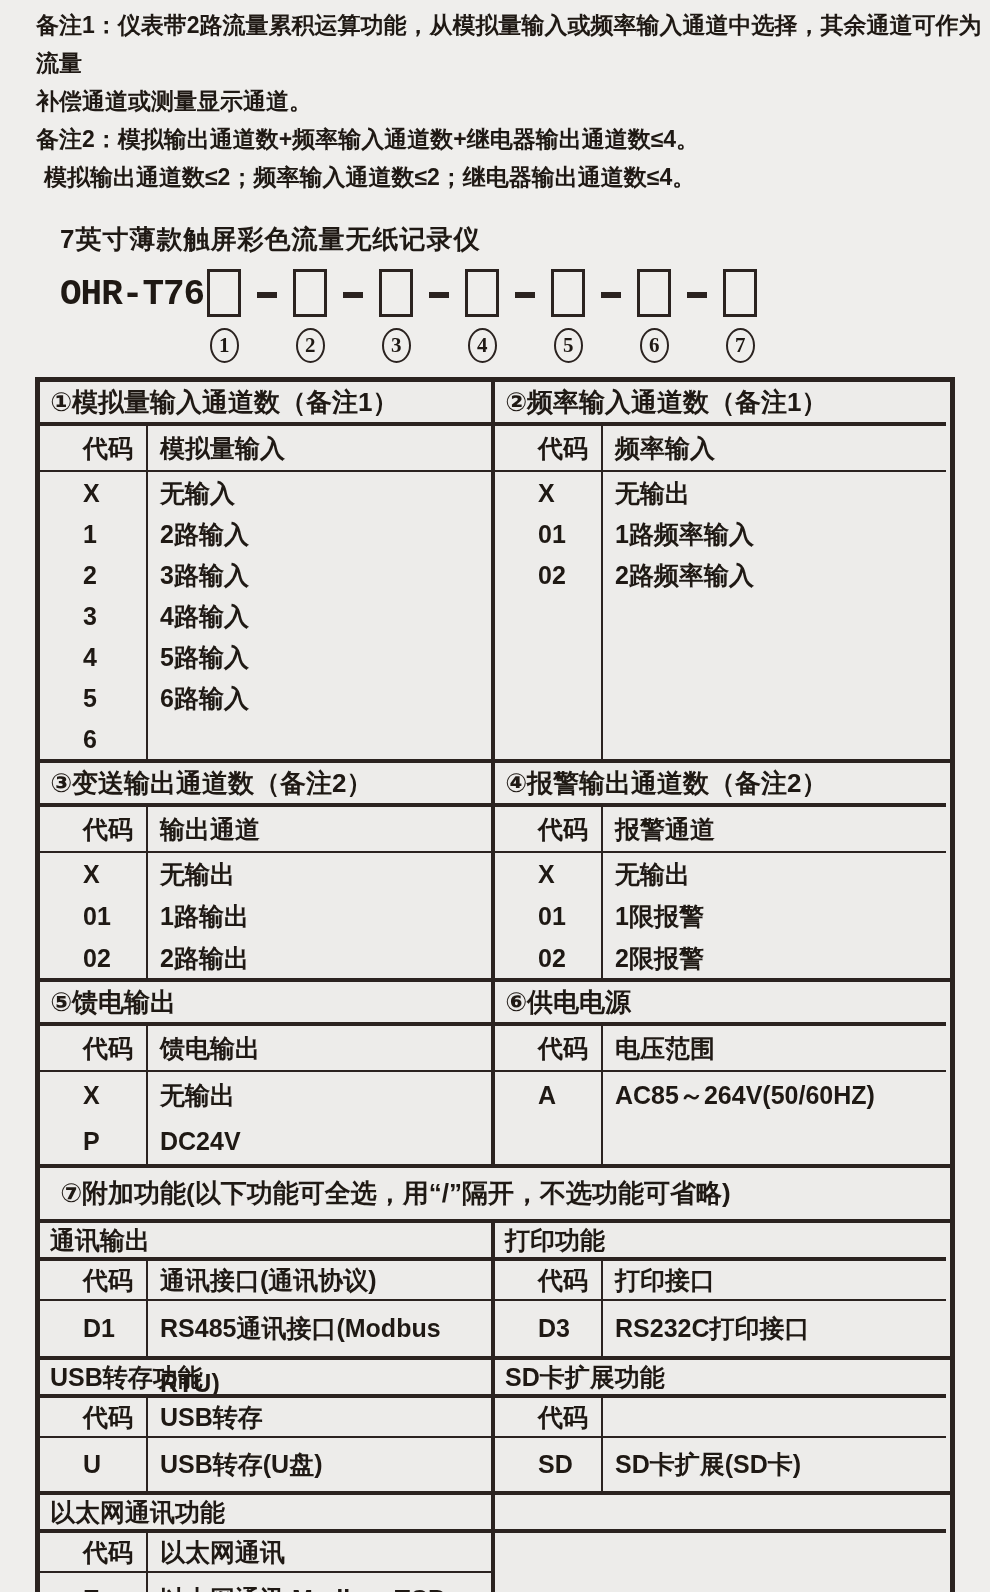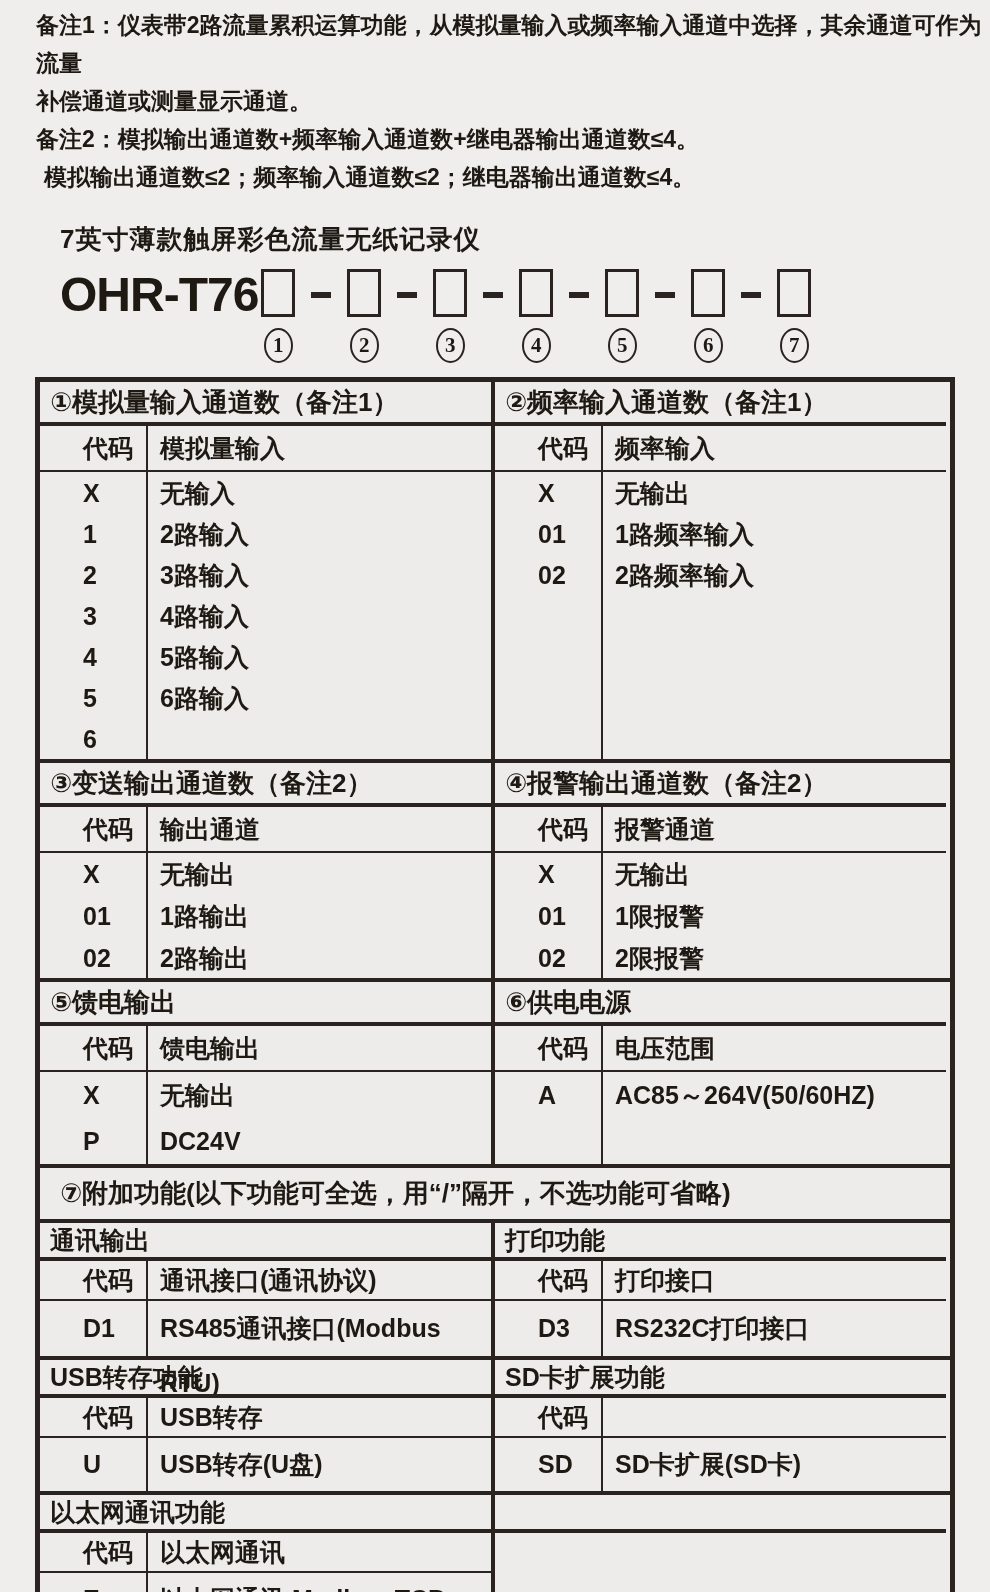--- a/index.html
+++ b/index.html
@@ -15,21 +15,21 @@
     color:var(--ink);
     font-family:"Liberation Sans","DejaVu Sans",sans-serif;
     font-weight:bold;
   }
   
   .notes{margin:6px 0 0 36px;font-size:23px;line-height:38px;}
   .notes .indent{padding-left:8px;}
   
   .title{margin:26px 0 0 60px;font-size:26px;letter-spacing:1px;}
   .model-row{margin:12px 0 0 60px;display:flex;align-items:flex-start;}
-  .model-prefix{font-size:48px;letter-spacing:-1px;line-height:52px;}
+  .model-prefix{font-size:36px;letter-spacing:-1px;line-height:52px;font-family:Liberation Mono, monospace;}
   .unit{display:flex;flex-direction:column;align-items:center;width:40px;}
   .slot-box{width:34px;height:48px;border:3px solid var(--bd);background:var(--bg);}
   .dash{width:20px;height:6px;background:var(--bd);margin:23px 13px 0 13px;flex:0 0 auto;}
   .circ{
     margin-top:11px;width:29px;height:35px;border:2px solid var(--bd);
     border-radius:50%;display:flex;align-items:center;justify-content:center;
     font-size:21px;font-family:"Liberation Serif","DejaVu Serif",serif;
   }
   
   .sheet{

